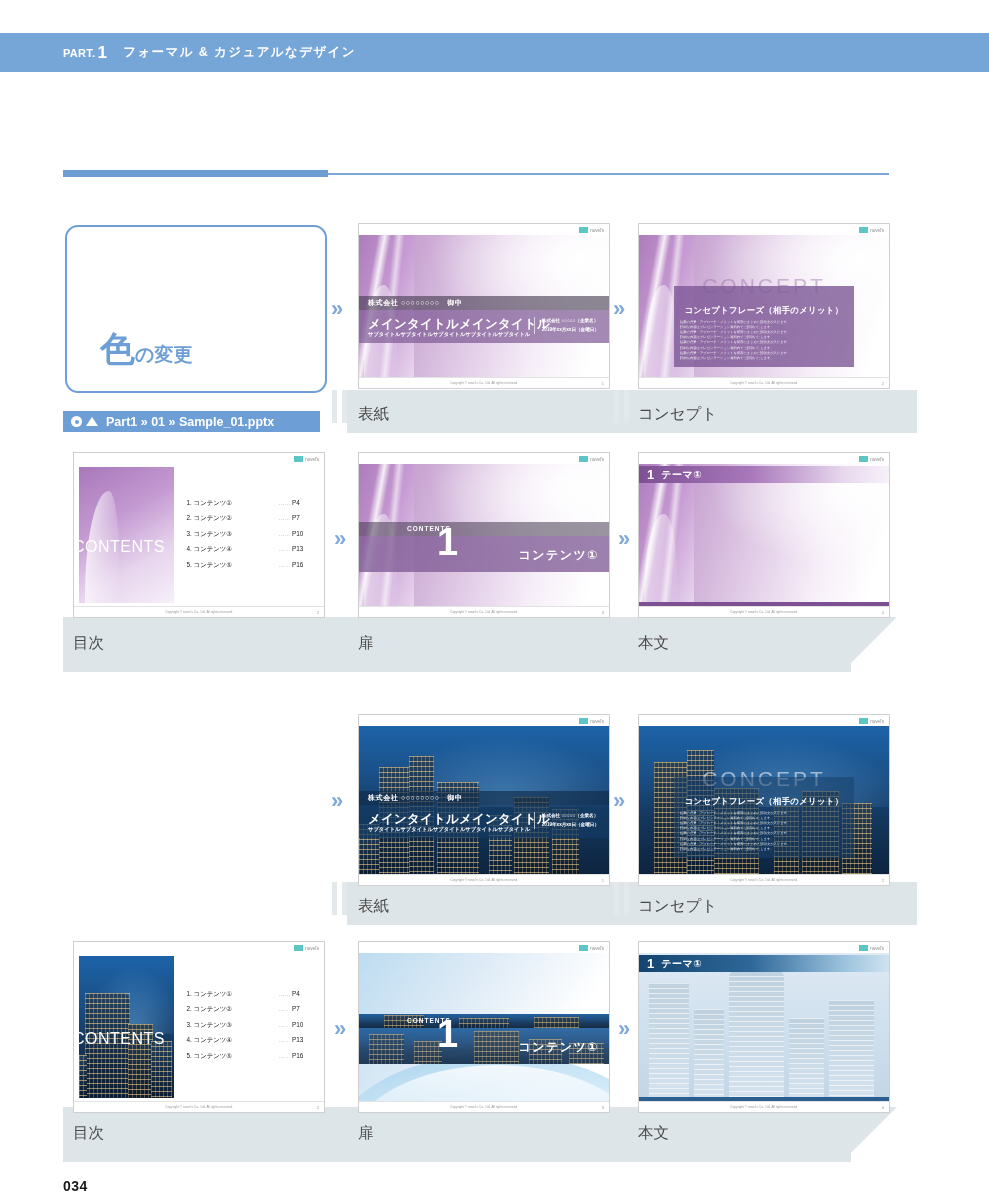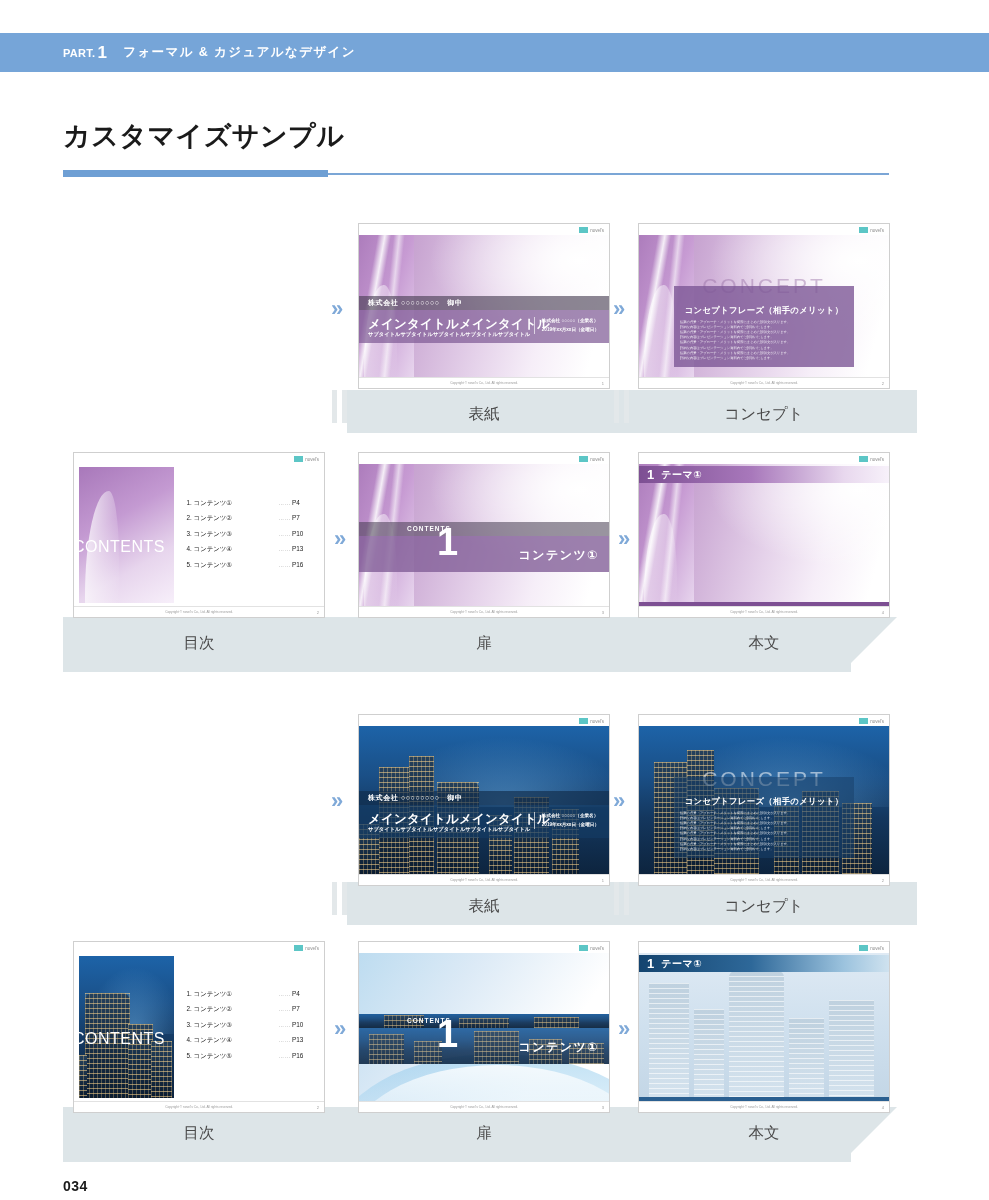--- a/index.html
+++ b/index.html
@@ -300,21 +300,21 @@
     font-size: 10px; font-weight: bold; color: #fff; margin-left: 7px; letter-spacing: .5px;
   }
   .body-bottom {
     position: absolute; left: 0; bottom: 11px; width: 100%; height: 4px;
     background: #7d4f93;
   }
   .body-bottom.blue { background: #2a5f90; }
 
   
   .caption {
-    position: absolute; text-align: center;
+    position: absolute; 
     font-size: 15.5px; color: #4a4a4a;
   }
 
   
   .folio {
     position: absolute; left: 63px; top: 1178px;
     font-size: 14px; font-weight: bold; color: #1a1a1a; letter-spacing: .5px;
   }
 </style>
 </head>
@@ -322,33 +322,42 @@
 
 <div class="page">
 
   <div class="header-band">
     <div class="header-inner">
       <span class="part-label"><span>PART.</span><span class="num">1</span></span>
       <span class="part-title">フォーマル &amp; カジュアルなデザイン</span>
     </div>
   </div>
 
-  <div class="page-title">カスタマイズサンプル</div>
   <div class="rule-thick"></div>
   <div class="rule-thin"></div>
 
   <div class="band" style="left:347px;top:390px;width:570px;height:43px;"></div>
   <div class="band" style="left:63px;top:617px;width:788px;height:55px;"></div>
   <div class="band-arrow" style="left:851px;top:617px;"></div>
 
   <div class="band" style="left:347px;top:882px;width:570px;height:43px;"></div>
   <div class="band" style="left:63px;top:1107px;width:788px;height:55px;"></div>
   <div class="band-arrow" style="left:851px;top:1107px;"></div>
 
-
+  <div class="callout" style="left:65px;top:225px;width:262px;height:168px;">
+    <div class="callout-text">
+      <span class="big">色</span><span class="small">の変更</span>
+    </div>
+  </div>
+
+  <div class="pathbar" style="left:63px;top:411px;width:257px;">
+    <span class="disc"></span>
+    <span class="tri"></span>
+    <span class="ptext">Part1 » 01 » Sample_01.pptx</span>
+  </div>
 
   <div class="chev" style="left:331px;top:298px;">»</div>
   <div class="ticks" style="left:332px;top:390px;height:33px;">
       <i></i>
       <i></i>
     </div>
   <div class="chev" style="left:613px;top:298px;">»</div>
   <div class="ticks" style="left:614px;top:390px;height:33px;">
       <i></i>
       <i></i>

